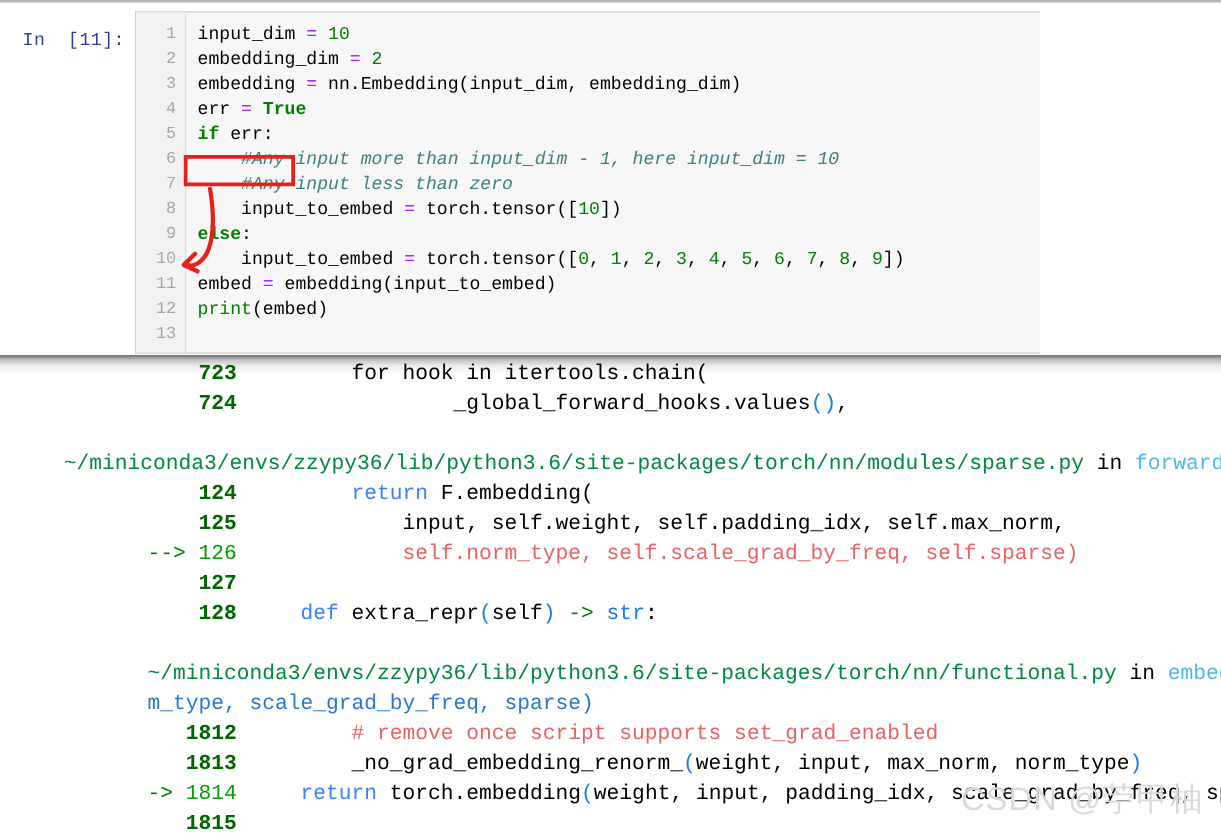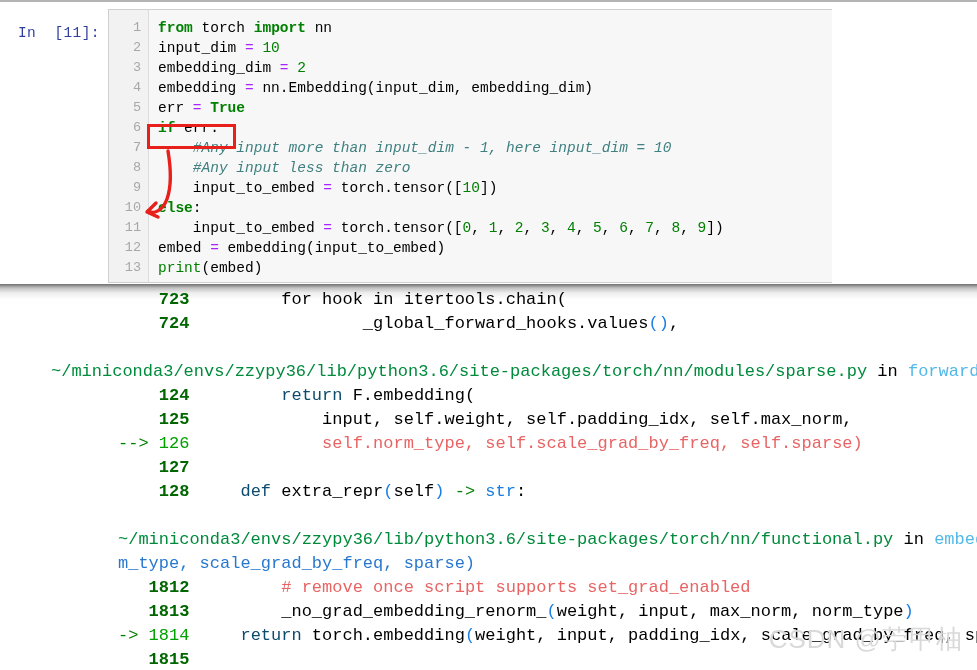--- a/index.html
+++ b/index.html
@@ -148,21 +148,21 @@
   }
   .tl.blank { height: 24px; }
   .lnum      { color: #006600; font-weight: bold; }
   .lnum-cur  { color: #00a000; }
   .arrowmark { color: #008000; }
   .path      { color: #008a3c; }
   .infn      { color: #000000; }
   .fname     { color: #52b8e8; }
   .errline   { color: #e86464; }
   .argtext   { color: #2878d0; }
-  .kw2       { color: #0c4a6e; }
+  .kw2       { color: #3b82f6; }
   .blue-paren{ color: #1a7fe0; }
 
   
   .watermark {
     position: absolute;
     right: 14px;
     bottom: 13px;
     font-family: "Liberation Sans", "DejaVu Sans", sans-serif;
     font-size: 26px;
     color: #d9d9d9;
@@ -191,21 +191,20 @@
       <span class="ln">7</span>
       <span class="ln">8</span>
       <span class="ln">9</span>
       <span class="ln">10</span>
       <span class="ln">11</span>
       <span class="ln">12</span>
       <span class="ln">13</span>
     </div>
 
     <div class="code-body">
-      <span class="cl"><span class="k">from</span> torch <span class="k">import</span> nn</span>
       <span class="cl">input_dim <span class="op">=</span> <span class="num">10</span></span>
       <span class="cl">embedding_dim <span class="op">=</span> <span class="num">2</span></span>
       <span class="cl">embedding <span class="op">=</span> nn.Embedding(input_dim, embedding_dim)</span>
       <span class="cl">err <span class="op">=</span> <span class="k">True</span></span>
       <span class="cl"><span class="k">if</span> err:</span>
       <span class="cl">    <span class="cm">#Any input more than input_dim - 1, here input_dim = 10</span></span>
       <span class="cl">    <span class="cm">#Any input less than zero</span></span>
       <span class="cl">    input_to_embed <span class="op">=</span> torch.tensor([<span class="num">10</span>])</span>
       <span class="cl"><span class="k">else</span>:</span>
       <span class="cl">    input_to_embed <span class="op">=</span> torch.tensor([<span class="num">0</span>, <span class="num">1</span>, <span class="num">2</span>, <span class="num">3</span>, <span class="num">4</span>, <span class="num">5</span>, <span class="num">6</span>, <span class="num">7</span>, <span class="num">8</span>, <span class="num">9</span>])</span>

